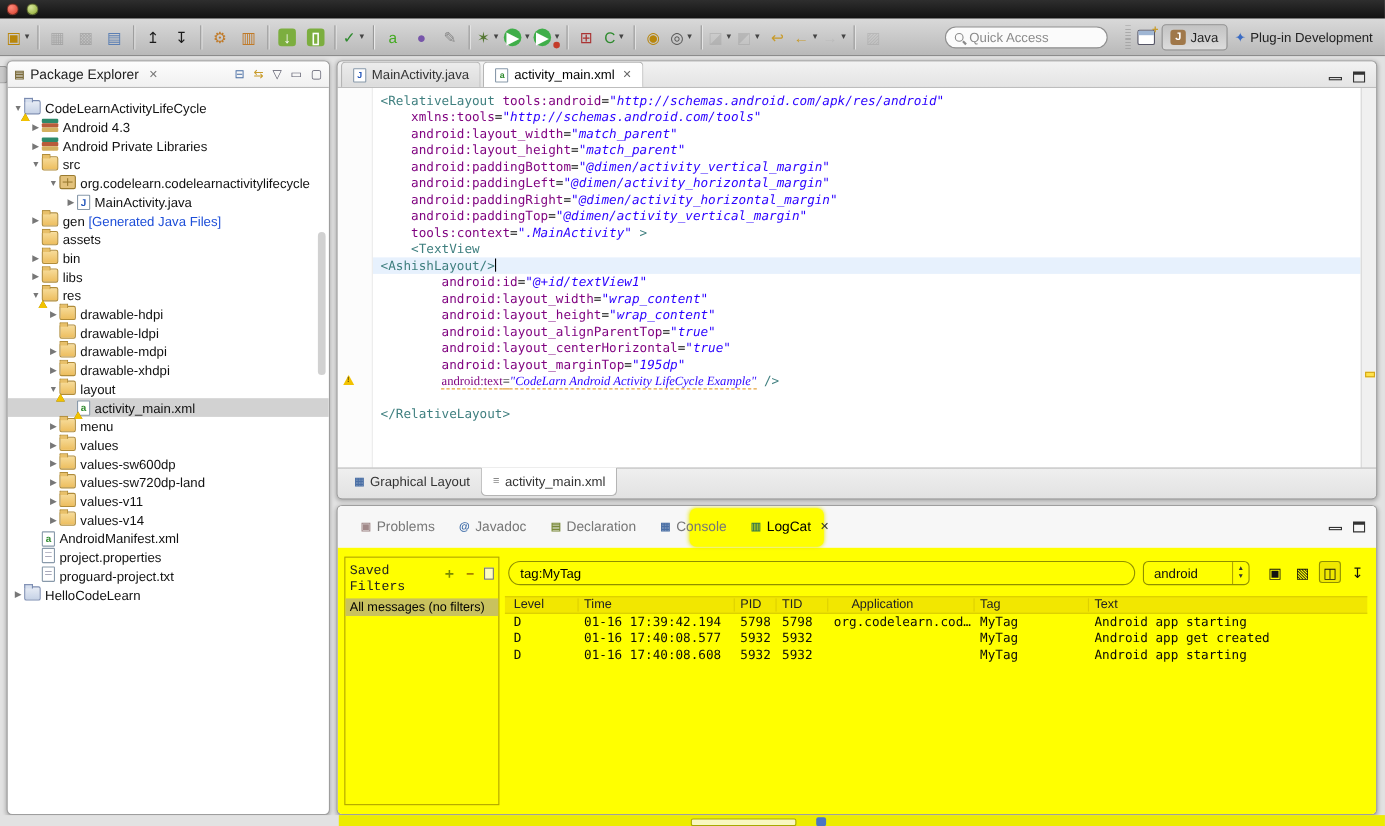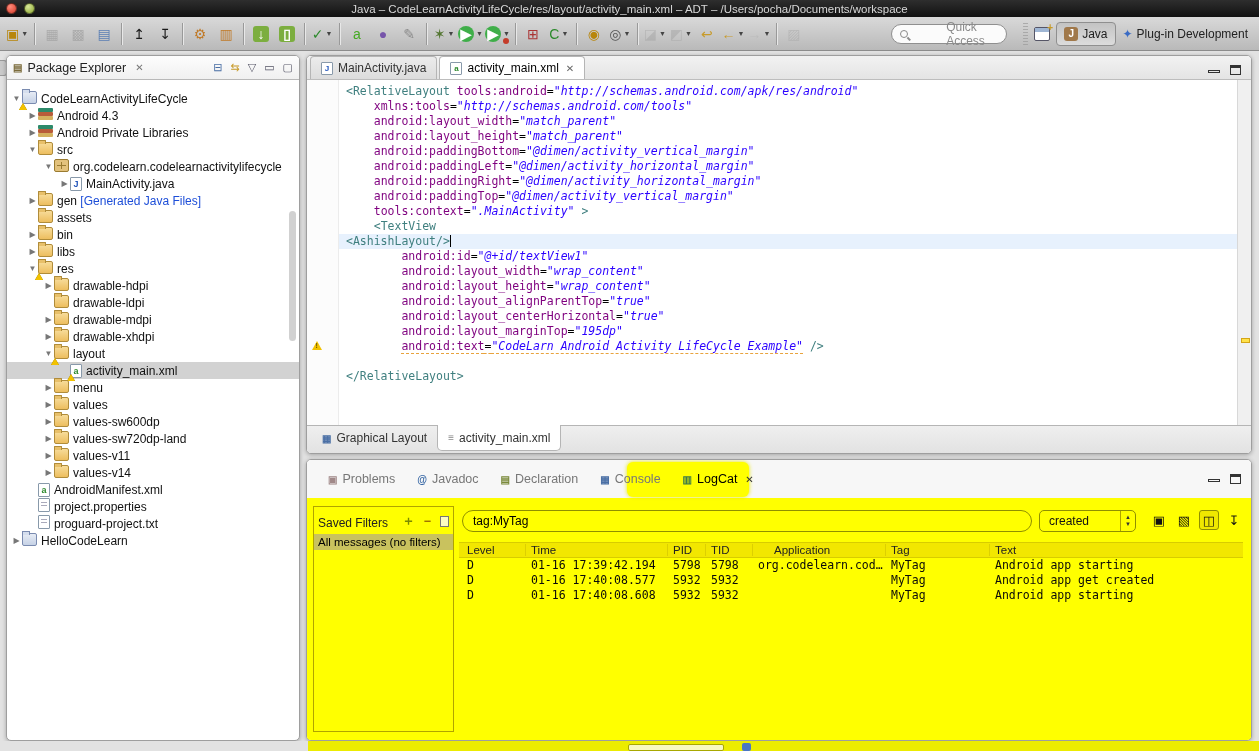--- a/index.html
+++ b/index.html
@@ -16,21 +16,21 @@
   
   .toolbar { position:absolute; left:0; top:17px; width:1259px; height:34px; background:linear-gradient(#d9d9d9,#b9b9b9); border-bottom:1px solid #8c8c8c; display:flex; align-items:center; padding:0 4px; }
   .tb-btn { height:24px; min-width:24px; display:flex; align-items:center; justify-content:center; border-radius:3px; margin:0 1px; position:relative; cursor:default; }
   .tb-btn .g { font-size:14px; line-height:1; }
   .tb-btn.disabled .g { opacity:.38; filter:grayscale(1); }
   .tb-dd { font-size:7px; color:#444; margin-left:2px; }
   .tb-sep { width:1px; height:22px; background:#999; box-shadow:1px 0 0 #e8e8e8; margin:0 4px; }
   .g-box { width:16px; height:16px; border-radius:3px; display:flex; align-items:center; justify-content:center; color:#fff; font-size:11px; font-weight:bold; }
   .g-circ { border-radius:50%; }
   .toolbar-right { margin-left:auto; display:flex; align-items:center; }
-  .quick-access { width:116px; height:20px; border:1px solid #8f8f8f; border-radius:10px; background:#fbfbfb; display:flex; align-items:center; padding:0 8px; color:#8a8a8a; margin-right:10px;gap:33px; }
+  .quick-access { width:148px; height:20px; border:1px solid #8f8f8f; border-radius:10px; background:#fbfbfb; display:flex; align-items:center; padding:0 8px; color:#8a8a8a; margin-right:10px; }
   .qa-mag { width:8px; height:8px; border:1.5px solid #8a8a8a; border-radius:50%; position:relative; margin-right:5px; flex:none; }
   .qa-mag::after { content:""; position:absolute; width:4px; height:1.5px; background:#8a8a8a; transform:rotate(45deg); left:6px; top:7px; }
   .persp-handle { width:5px; height:22px; margin:0 6px; background:repeating-linear-gradient(#9a9a9a 0 1px, transparent 1px 3px); opacity:.7; }
   .persp-btn { height:24px; display:flex; align-items:center; gap:4px; padding:0 7px; border-radius:4px; color:#222; }
   .persp-btn.active { background:linear-gradient(#c3c3c3,#dcdcdc); border:1px solid #8f8f8f; }
   .persp-new { width:16px; height:14px; border:1px solid #556; border-radius:2px; background:#fff; position:relative; margin-right:6px; }
   .persp-new::before { content:""; position:absolute; left:0; top:0; right:0; height:4px; background:#9fb6d4; }
   .persp-new::after { content:"+"; position:absolute; right:-4px; top:-6px; color:#c89b2a; font-weight:bold; font-size:10px; }
   .pi-java { width:14px; height:14px; border-radius:3px; background:#a0784a; color:#fff; font-weight:bold; font-size:10px; display:flex; align-items:center; justify-content:center; }
   .pi-java::first-letter {}
@@ -90,40 +90,40 @@
   .gutter { width:32px; background:#fcfcfc; border-right:1px solid #ececec; position:relative; flex:none; }
   .gwarn { position:absolute; left:5px; width:0; height:0; border-left:5px solid transparent; border-right:5px solid transparent; border-bottom:9px solid #f2c200; }
   .gwarn::after { content:"!"; position:absolute; left:-1.5px; top:1px; font-size:7px; font-weight:bold; color:#6a5400; }
   .codearea { flex:1; position:relative; padding-top:4px; overflow:hidden; }
   .cline { height:15px; line-height:15px; font-family:"DejaVu Sans Mono", monospace; font-size:11.5px; white-space:pre; padding-left:7px; }
   .cline.cur { background:#e7f1fd; }
   .tk-g { color:#3f7f7f; }
   .tk-a { color:#7f007f; }
   .tk-v { color:#2a00ff; font-style:italic; }
   .tk-p { color:#000; }
-  .tk-w { border-bottom:1px dashed #e8a33d; }
+  .tk-w { border-bottom:1px dashed #e8a33d;font-family:Liberation Serif, serif; }
   .caret { display:inline-block; width:1.5px; height:12px; background:#000; vertical-align:-2px; }
   .scrollcol { width:14px; flex:none; background:#f0f0f0; border-left:1px solid #d8d8d8; position:relative; }
   .ann-mark { position:absolute; left:3px; top:258px; width:9px; height:5px; background:#ffe24a; border:1px solid #d4a517; }
   .ebotttabs { position:absolute; left:0; right:0; bottom:0; height:28px; background:linear-gradient(#efefef,#e2e2e2); border-top:1px solid #b5b5b5; display:flex; align-items:flex-start; padding-left:5px; }
   .ebtab { height:24px; margin-top:0; display:flex; align-items:center; gap:5px; padding:0 10px; font-size:12px; color:#333; }
   .ebtab.active { background:#fff; border:1px solid #b5b5b5; border-top:none; border-radius:0 0 5px 5px; margin-top:-1px; height:26px; }
   .ticn { display:inline-flex; align-items:center; justify-content:center; font-size:10px; font-weight:bold; }
 
   
   #console { left:306px; top:459px; width:946px; height:282px; }
   .ctabbar { height:38px; background:#f7f7f7; display:flex; align-items:center; padding-left:10px; position:relative; }
   .ctab { display:flex; align-items:center; gap:5px; padding:0 11px; font-size:12.5px; color:#777; height:38px; position:relative; z-index:2; }
   .ctab.active { color:#000; }
   .ctab-close { font-size:10px; color:#333; margin-left:3px; }
   .hl-marker { position:absolute; left:320px; top:2px; width:122px; height:35px; background:#ffff00; border-radius:6px; z-index:1; box-shadow:0 0 4px #e8e800; }
   .cwin-btns { margin-left:auto; display:flex; gap:10px; padding-right:10px; align-items:center; z-index:2; }
   .logcat { position:absolute; left:0; right:0; top:38px; bottom:0; background:#ffff00; }
   .lc-sidebar { position:absolute; left:6px; top:8px; width:141px; bottom:8px; border:1px solid #b0a400; background:#ffff00; }
-  .lc-sb-head { display:flex; align-items:flex-end; padding:5px 4px 4px 4px; font-size:12px; color:#222; }
+  .lc-sb-head { display:flex; align-items:flex-start; padding:5px 4px 4px 4px; font-size:12px; color:#222;font-family:Liberation Mono, monospace; }
   .lc-sb-icons { margin-left:auto; display:flex; gap:6px; align-items:center; }
   .lc-plus { color:#7a8a00; font-weight:bold; font-size:13px; }
   .lc-minus { color:#9a6a00; font-weight:bold; font-size:13px; }
   .lc-docic { width:9px; height:11px; border:1px solid #777; background:#fdfdc0; }
   .lc-allmsg { background:#c9c25e; font-size:11.5px; padding:2px 4px; color:#000; }
   .lc-search { position:absolute; left:155px; top:12px; width:570px; height:22px; border:1.5px solid #8f8f00; border-radius:11px; background:#ffff00; display:flex; align-items:center; padding:0 10px; font-size:12px; color:#000; }
   .lc-verbose { position:absolute; left:732px; top:12px; width:97px; height:22px; border:1px solid #8f8f00; border-radius:5px; background:#ffff00; display:flex; align-items:center; font-size:12px; padding-left:9px; }
   .lc-verbose .stepper { margin-left:auto; width:15px; height:100%; border-left:1px solid #b0a400; display:flex; flex-direction:column; align-items:center; justify-content:center; font-size:6px; color:#333; line-height:1.1; }
   .lc-tools { position:absolute; left:842px; top:12px; display:flex; gap:5px; align-items:center; }
   .lc-tool { width:20px; height:20px; display:flex; align-items:center; justify-content:center; font-size:13px; color:#111; }
@@ -142,21 +142,20 @@
   .status-blue { position:absolute; left:742px; top:2px; width:9px; height:8px; background:#4a76c4; border-radius:2px; }
 </style>
 </head>
 <body>
 
 <div class="titlebar">
   <div class="tl-dots">
     <span class="tl-dot tl-red"></span>
     <span class="tl-dot tl-grn"></span>
   </div>
-  <span>Java – CodeLearnActivityLifeCycle/res/layout/activity_main.xml – ADT – /Users/pocha/Documents/workspace</span>
 </div>
 
 <div class="toolbar">
   <div id="tb-buttons" style="display:flex;align-items:center;">
       <span class="tb-btn">
         <span class="g" style="color: rgb(184, 134, 11);">▣</span>
         <span class="tb-dd">▼</span>
       </span>
       <span class="tb-sep"></span>
       <span class="tb-btn disabled">
@@ -530,21 +529,21 @@
           <span class="lc-minus">－</span>
           <span class="lc-docic"></span>
         </span>
       </div>
       <div class="lc-allmsg">All messages (no filters)</div>
     </div>
     <div class="lc-search">
       <span>tag:MyTag</span>
     </div>
     <div class="lc-verbose">
-      <span>created</span>
+      <span>android</span>
       <span class="stepper">
           <span>▲</span>
           <span>▼</span>
         </span>
     </div>
     <div class="lc-tools">
       <span class="lc-tool">▣</span>
       <span class="lc-tool">▧</span>
       <span class="lc-tool pressed">◫</span>
       <span class="lc-tool">↧</span>

